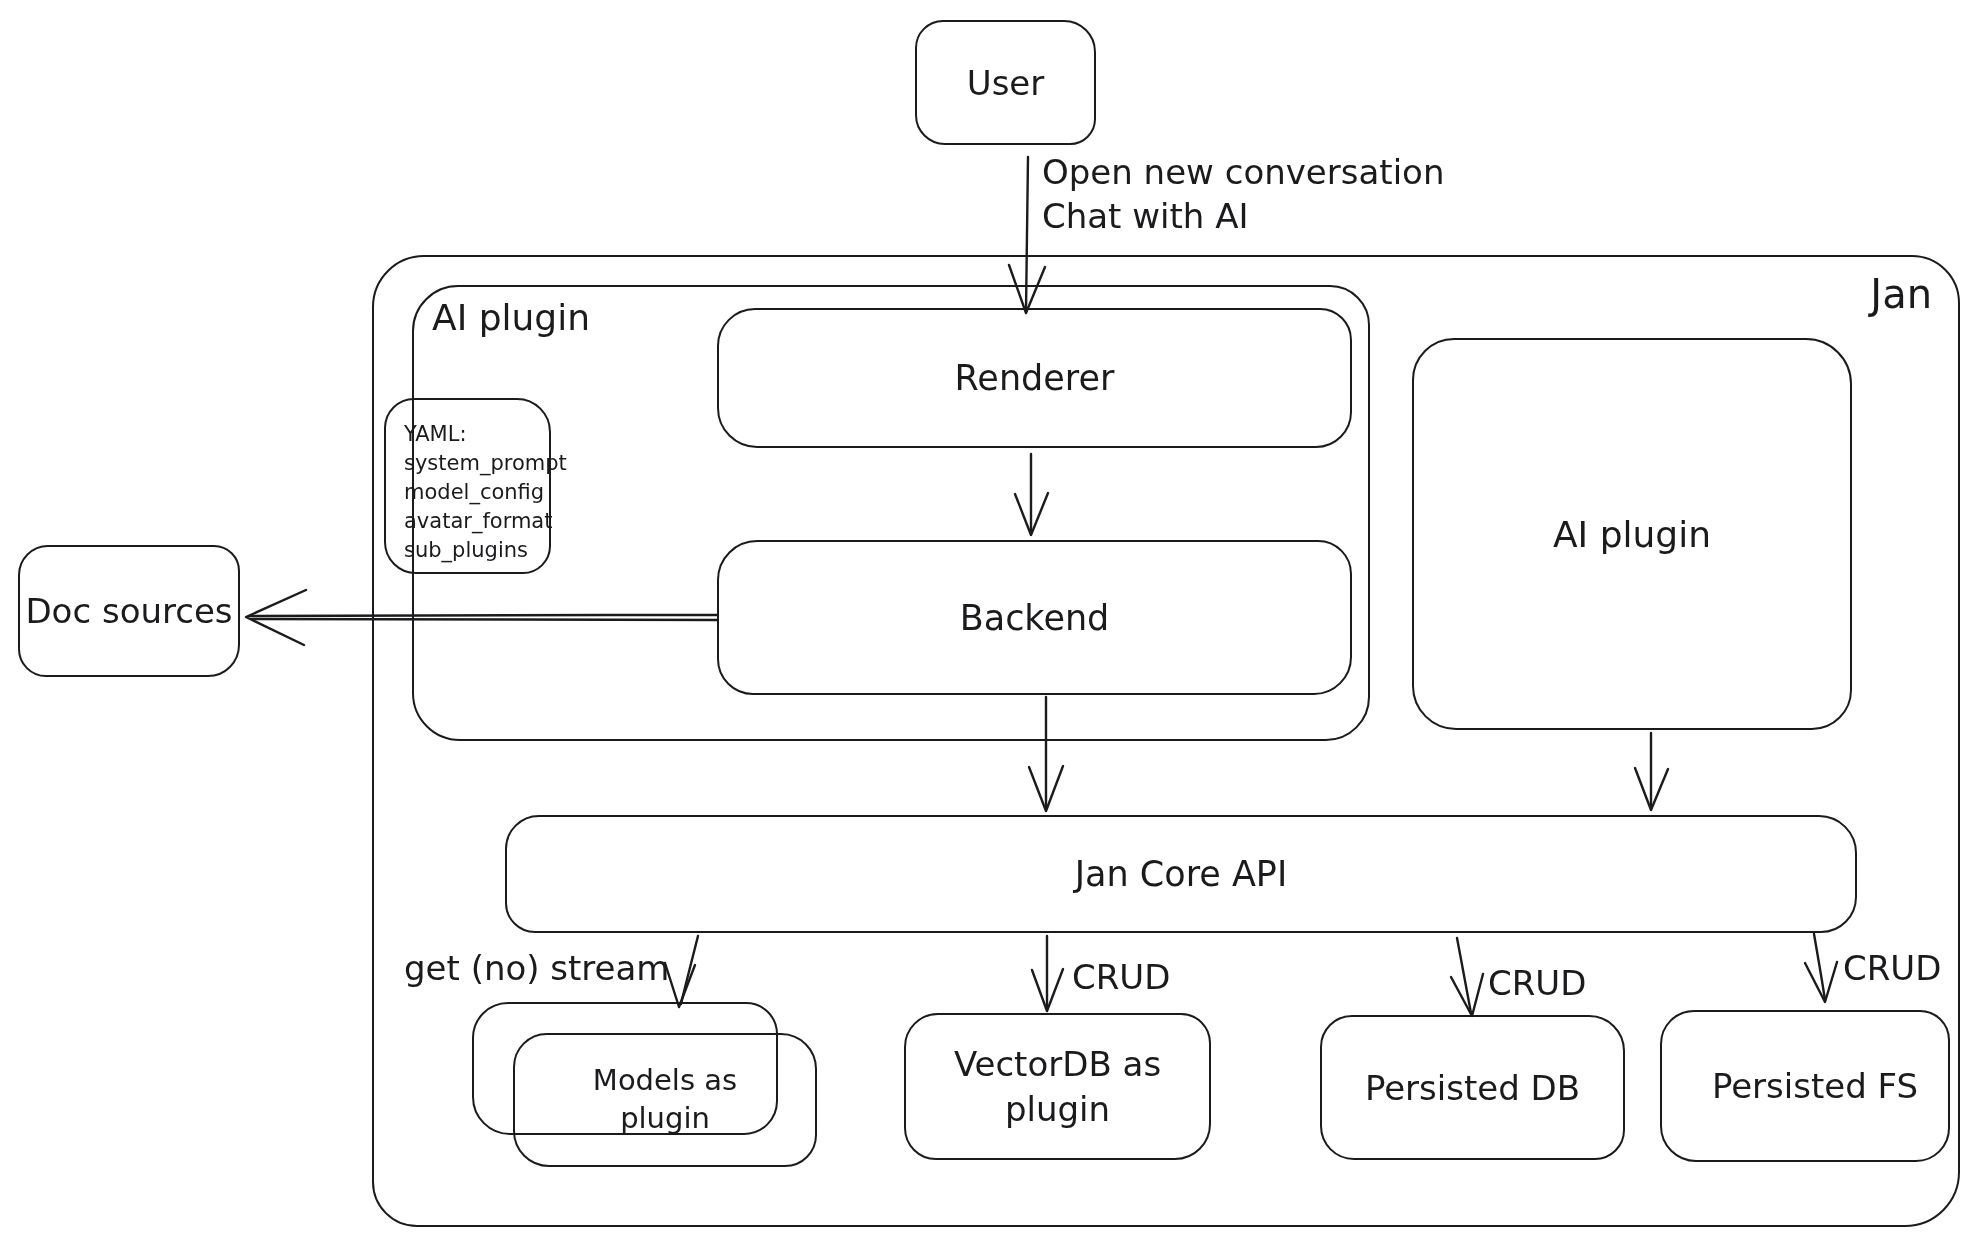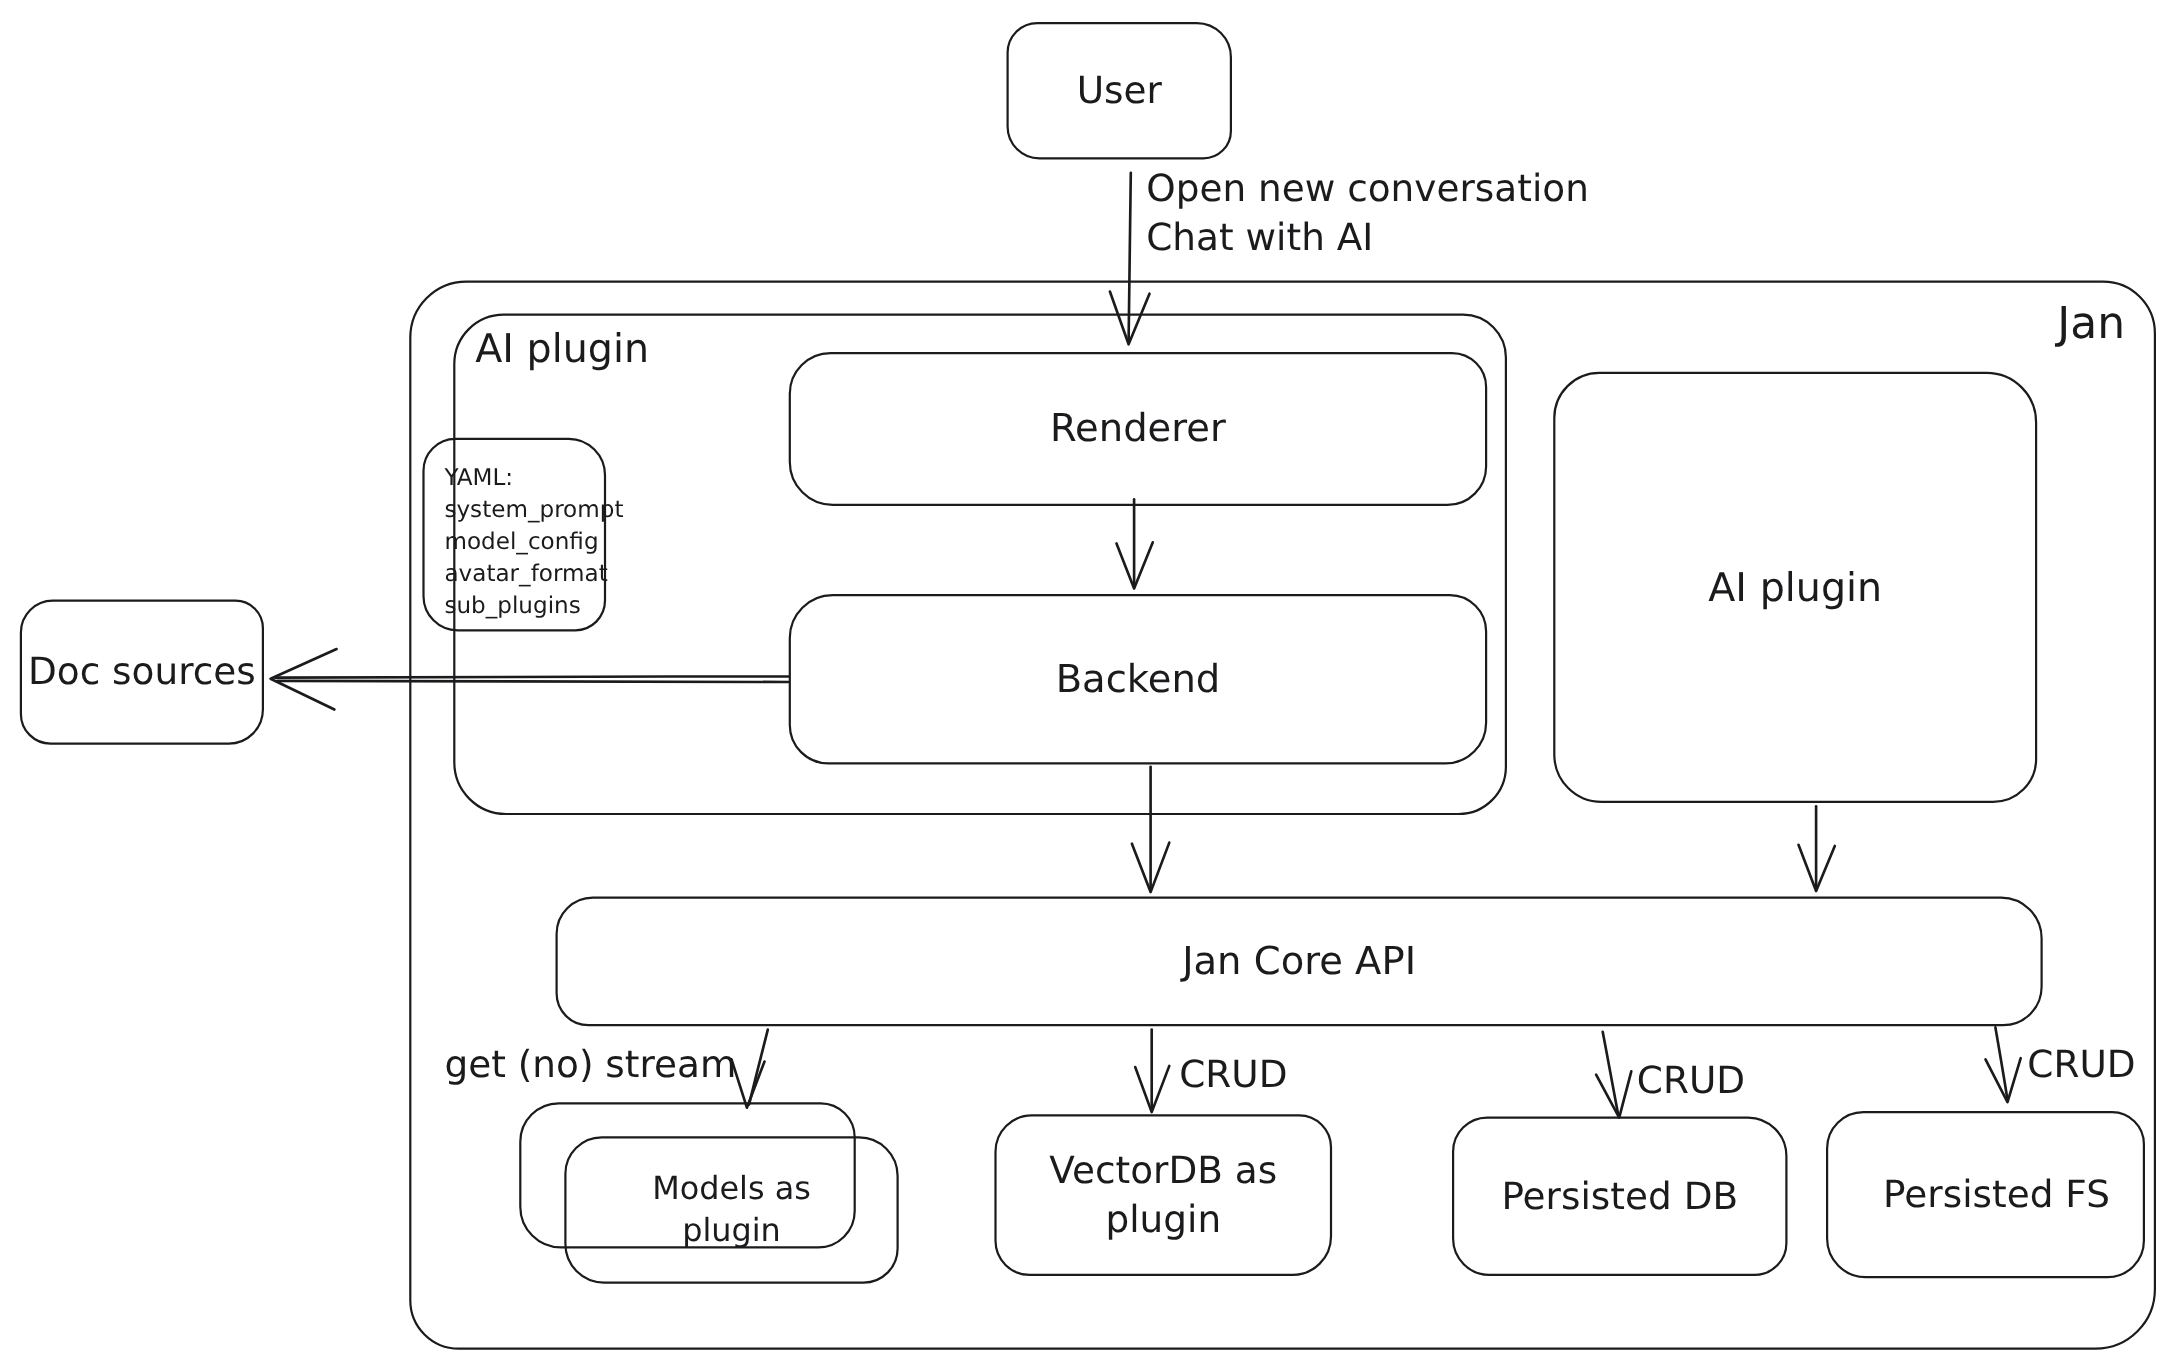--- a/index.html
+++ b/index.html
@@ -35,21 +35,21 @@
 <div class="canvas">
 
   <div class="box" style="left:372px;top:255px;width:1588px;height:972px;border-radius:52px 48px 55px 45px;">
     <span class="container-label" style="right:26px;top:14px;font-size:40px;">Jan</span>
   </div>
 
   <div class="box" style="left:412px;top:285px;width:958px;height:456px;border-radius:46px 40px 44px 48px;">
     <span class="container-label" style="left:18px;top:10px;font-size:36px;">AI plugin</span>
   </div>
 
-  <div class="box" style="left:717px;top:320px;width:635px;height:140px;border-radius:38px 32px 36px 40px;font-size:35px;">
+  <div class="box" style="left:717px;top:308px;width:635px;height:140px;border-radius:38px 32px 36px 40px;font-size:35px;">
     <span>Renderer</span>
   </div>
 
   <div class="box" style="left:717px;top:540px;width:635px;height:155px;border-radius:40px 34px 38px 36px;font-size:35px;">
     <span>Backend</span>
   </div>
 
   <div class="box yaml" style="left:368px;top:398px;width:167px;height:176px;border-radius:30px 34px 28px 32px;margin-left:16px;">
     <div class="yaml-inner">
       <div>YAML:</div>
@@ -82,21 +82,21 @@
   </div>
 
   <div class="box" style="left:1320px;top:1015px;width:305px;height:145px;border-radius:32px 36px 30px 34px;font-size:34px;">
     <span>Persisted DB</span>
   </div>
 
   <div class="box" style="left:1660px;top:1010px;width:290px;height:152px;border-radius:34px 30px 34px 36px;font-size:34px;padding-left:20px;">
     <span>Persisted FS</span>
   </div>
 
-  <div class="box" style="left:915px;top:20px;width:205px;height:125px;border-radius:28px 32px 26px 30px;font-size:34px;">
+  <div class="box" style="left:915px;top:20px;width:181px;height:125px;border-radius:28px 32px 26px 30px;font-size:34px;">
     <span>User</span>
   </div>
 
   <div class="lbl" style="left:1042px;top:152px;font-size:34px;">Open new conversation</div>
   <div class="lbl" style="left:1042px;top:196px;font-size:34px;">Chat with AI</div>
 
   <div class="lbl" style="left:360px;top:948px;font-size:34px;padding-left:44px;">get (no) stream</div>
 
   <div class="lbl" style="left:1072px;top:957px;font-size:34px;">CRUD</div>
   <div class="lbl" style="left:1488px;top:963px;font-size:34px;">CRUD</div>

